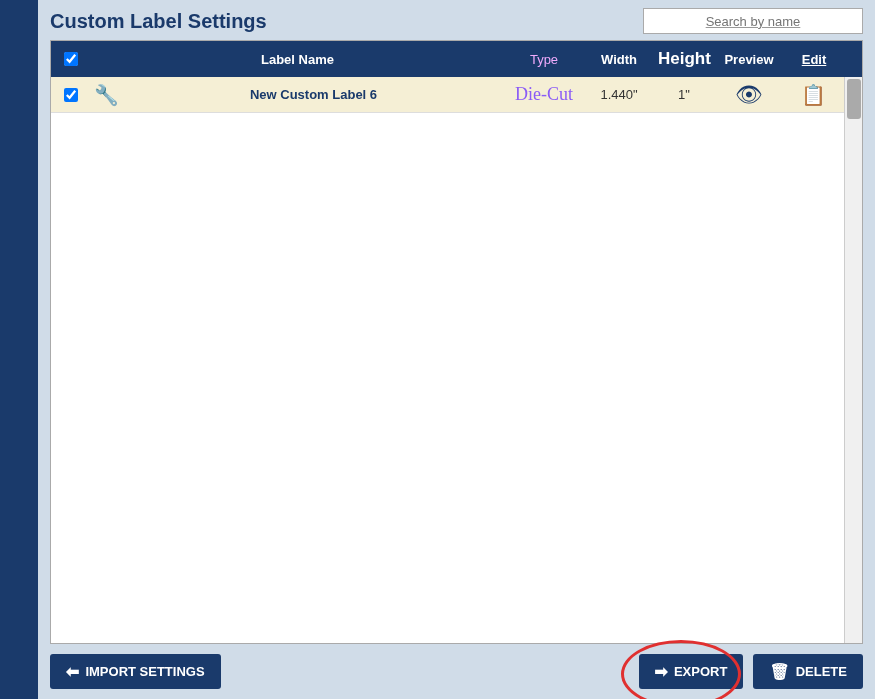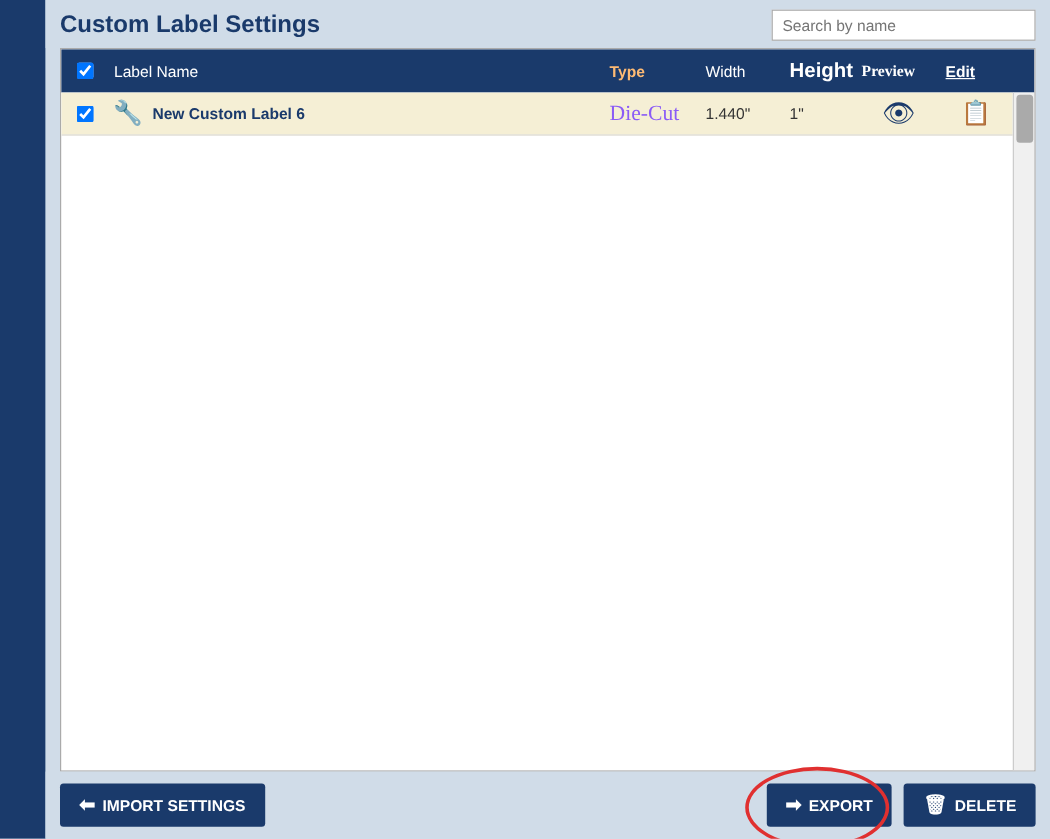--- a/index.html
+++ b/index.html
@@ -1,15 +1,15 @@
 <!DOCTYPE html>
 <html><head>
   <meta charset="utf-8">
   <style>
-    * { box-sizing: border-box; margin: 0; padding: 0; }
+    * { box-sizing: border-box; margin: 0; padding: 0; text-align: center; }
     body {
       font-family: Arial, sans-serif;
       background: #c8d8e8;
       width: 875px;
       height: 699px;
       overflow: hidden;
       display: flex;
     }
 
     .sidebar {
@@ -43,20 +43,21 @@
 
     .search-box {
       border: 1px solid #aaa;
       padding: 3px 8px;
       font-size: 13px;
       color: #999;
       background: #fff;
       width: 220px;
       height: 26px;
       outline: none;
+      text-decoration: underline;
     }
 
     .table-container {
       margin: 0 12px;
       border: 1px solid #aaa;
       background: #fff;
       flex: 1;
       overflow: hidden;
       display: flex;
       flex-direction: column;
@@ -82,55 +83,54 @@
     .th-checkbox input[type="checkbox"] {
       width: 14px;
       height: 14px;
       cursor: pointer;
     }
 
     .th-label-name {
       flex: 1;
       color: #fff;
       font-size: 13px;
-      font-weight: normal;
+      font-weight: bold;
       padding: 8px 4px;
     }
 
     .th-type {
       width: 80px;
-      color: #fdba74;
-      font-size: 13px;
-      font-weight: bold;
+      color: #f0abfc;
+      font-size: 13px;
+      font-weight: normal;
       padding: 8px 4px;
     }
 
     .th-width {
       width: 70px;
       color: #fff;
       font-size: 13px;
-      font-weight: normal;
+      font-weight: bold;
       padding: 8px 4px;
     }
 
     .th-height {
       width: 60px;
       color: #fff;
       font-size: 17px;
       font-weight: bold;
       padding: 8px 4px;
     }
 
     .th-preview {
       width: 70px;
       color: #fff;
       font-size: 13px;
       font-weight: bold;
       padding: 8px 4px;
-      font-family: Liberation Serif, serif;
     }
 
     .th-edit {
       width: 60px;
       color: #fff;
       font-size: 13px;
       font-weight: bold;
       padding: 8px 4px;
       text-decoration: underline;
     }

